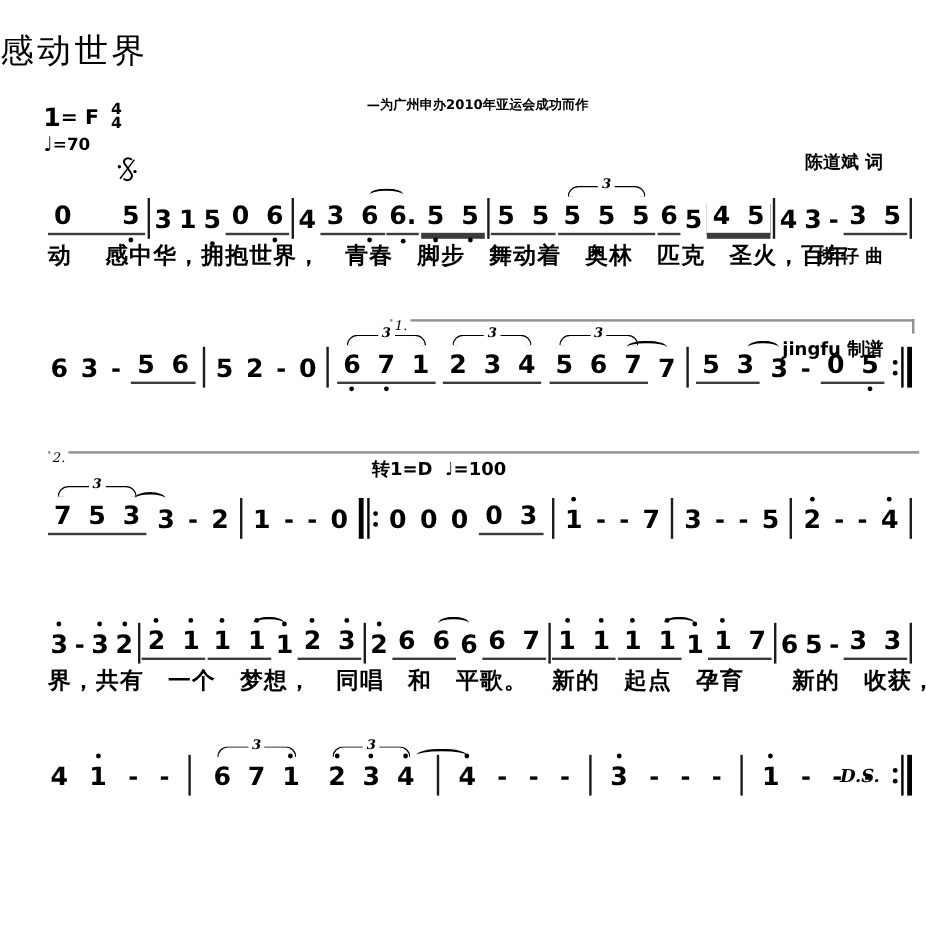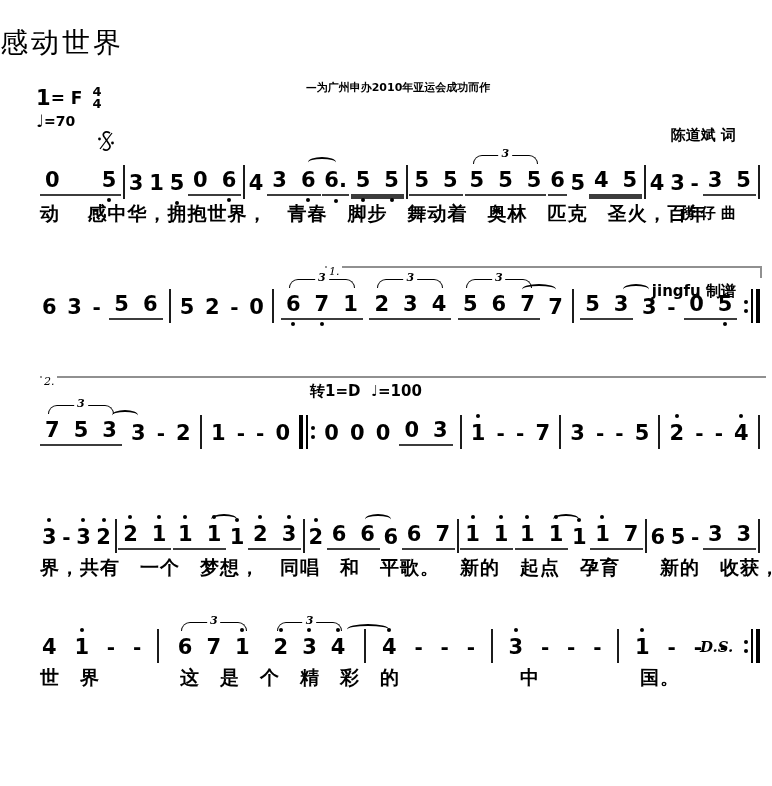--- a/index.html
+++ b/index.html
@@ -354,19 +354,18 @@
           <span class="tok dash">-</span>
           <span class="rpt">
             <span class="dots">
               <b></b>
               <b></b>
             </span>
             <i class="thin"></i>
             <i class="thick"></i>
           </span>
         </div>
-        <div class="lyr">世　界　　　　这　是　个　精　彩　的　　　　　　中　　　　　国。</div>
       </div>
     </div>
 
   <div class="ds" style="left: 700px; top: 638px;">D.S.</div>
 
 </div>
 
 </body></html>

